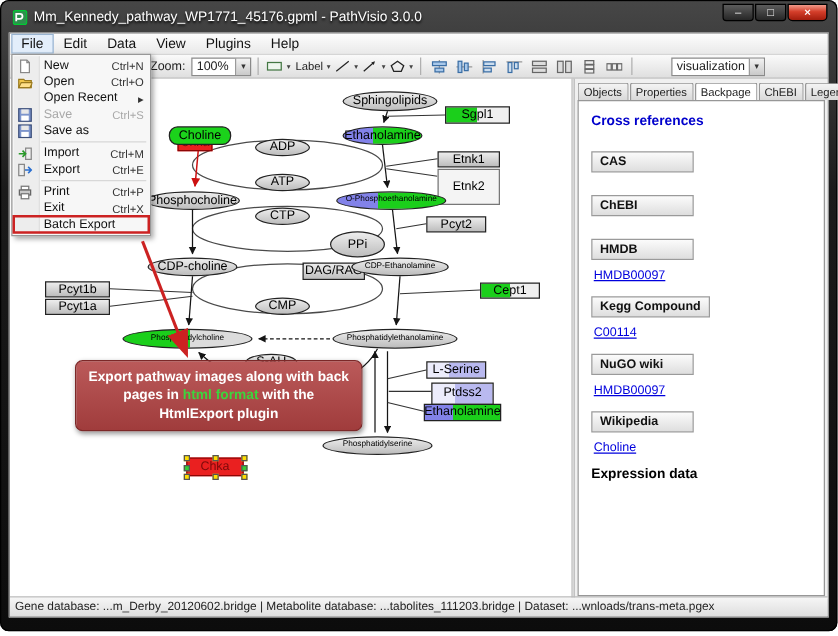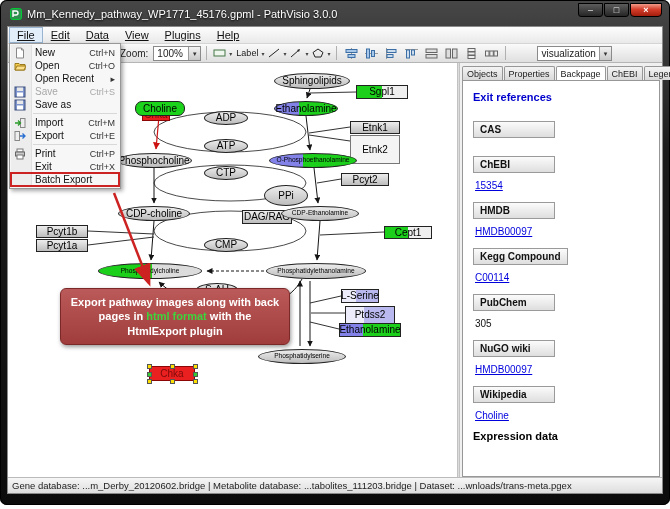--- a/index.html
+++ b/index.html
@@ -17,21 +17,21 @@
   .win-btn { width:25px; height:14px; background:linear-gradient(#5c5c5c,#262626);
     border:1px solid #000; border-radius:0 0 3px 3px; color:#eee; font-size:9px;
     line-height:12px; text-align:center; }
   .win-btn.close { width:32px; background:linear-gradient(#f09a8a,#d43e2a 45%,#a31d0d);
     border-radius:0 0 4px 4px; color:#fff; font-weight:bold; }
   
   .content { position:absolute; left:7px; top:26px; width:656px; height:468px;
     background:#f0f0f0; border:1px solid #8a8a8a; }
   .menubar { height:17px; background:linear-gradient(#fdfdfd,#e9e9e9);
     border-bottom:1px solid #d5d5d5; display:flex; align-items:center;
-    font-size:11px; padding-left:1px; color:#111;text-decoration:underline; }
+    font-size:11px; padding-left:1px; color:#111; }
   .menu-item { padding:1px 7px; border:1px solid transparent; }
   .menu-item.open { background:#e3eefb; border:1px solid #99b4d1; }
   .toolbar { height:19px; background:linear-gradient(#fafafa,#dfdfdf);
     border-bottom:1px solid #b5b5b5; display:flex; align-items:center; gap:2px;
     padding-left:112px; font-size:10px; color:#222; }
   .tsep { width:1px; height:14px; background:#b0b0b0; margin:0 3px; flex:0 0 1px;}
   .combo { display:flex; align-items:center; background:#fff; border:1px solid #8a8a8a;
     height:15px; font-size:10px; }
   .combo .val { padding:0 3px; min-width:34px; }
   .combo-arrow { width:12px; height:13px; background:linear-gradient(#f2f2f2,#c9c9c9);
@@ -297,44 +297,43 @@
             <div class="node rect f-gray" style="left: 234px; top: 147px; width: 50px; height: 14px;">DAG/RAG</div>
             <div class="node oval f-gray longlabel" style="left: 273px; top: 143px; width: 78px; height: 15px;">CDP-Ethanolamine</div>
             <div class="node rect f-gray" style="left: 28px; top: 162px; width: 52px; height: 13px;">Pcyt1b</div>
             <div class="node rect f-gray" style="left: 28px; top: 176px; width: 52px; height: 13px;">Pcyt1a</div>
             <div class="node rect f-greenwhite" style="left: 376px; top: 163px; width: 48px; height: 13px;">Cept1</div>
             <div class="node oval f-gray" style="left: 196px; top: 175px; width: 44px; height: 14px;">CMP</div>
             <div class="node oval f-greensplit longlabel" style="left: 90px; top: 200px; width: 104px; height: 16px;">Phosphatidylcholine</div>
             <div class="node oval f-gray longlabel" style="left: 258px; top: 200px; width: 100px; height: 16px;">Phosphatidylethanolamine</div>
             <div class="node oval f-gray" style="left: 188px; top: 220px; width: 42px; height: 14px;">S-AH</div>
             <div class="node oval f-gray" style="left: 230px; top: 246px; width: 38px; height: 14px;">SAM</div>
-            <div class="node rect f-lavender" style="left: 333px; top: 226px; width: 38px; height: 14px;">L-Serine</div>
+            <div class="node rect f-lavender" style="left: 333px; top: 226px; width: 48px; height: 14px;">L-Serine</div>
             <div class="node rect f-lavender" style="left: 337px; top: 243px; width: 50px; height: 18px;">Ptdss2</div>
             <div class="node rect f-bluegreen" style="left: 331px; top: 260px; width: 62px; height: 14px;">Ethanolamine</div>
             <div class="node oval f-gray longlabel" style="left: 250px; top: 286px; width: 88px; height: 15px;">Phosphatidylserine</div>
             <div class="node rect f-red" style="left: 141px; top: 303px; width: 46px; height: 15px;">Chka<div class="handle hy" style="left: -3px; top: -3px;"></div><div class="handle hy" style="left: 20px; top: -3px;"></div><div class="handle hy" style="left: 43px; top: -3px;"></div><div class="handle hy" style="left: -3px; top: 12px;"></div><div class="handle hy" style="left: 20px; top: 12px;"></div><div class="handle hy" style="left: 43px; top: 12px;"></div><div class="handle hg" style="left: -3px; top: 4.5px;"></div><div class="handle hg" style="left: 43px; top: 4.5px;"></div></div>
           </div>
       </div>
       <div class="splitter"></div>
       <div class="sidepanel">
         <div class="tabs">
             <div class="tab">Objects</div>
             <div class="tab">Properties</div>
             <div class="tab active">Backpage</div>
             <div class="tab">ChEBI</div>
             <div class="tab">Legend</div>
           </div>
         <div class="panel-body">
-          <div class="bp-title">Exit references</div>
+          <div class="bp-title">Cross references</div>
           <div>
               <div class="bp-section"><div class="bp-header">CAS</div></div>
-              <div class="bp-section"><div class="bp-header">ChEBI</div><div class="bp-value link">15354</div></div>
+              <div class="bp-section"><div class="bp-header">ChEBI</div></div>
               <div class="bp-section"><div class="bp-header">HMDB</div><div class="bp-value link">HMDB00097</div></div>
               <div class="bp-section"><div class="bp-header">Kegg Compound</div><div class="bp-value link">C00114</div></div>
-              <div class="bp-section"><div class="bp-header">PubChem</div><div class="bp-value">305</div></div>
               <div class="bp-section"><div class="bp-header">NuGO wiki</div><div class="bp-value link">HMDB00097</div></div>
               <div class="bp-section"><div class="bp-header">Wikipedia</div><div class="bp-value link">Choline</div></div>
             </div>
           <div class="bp-footer">Expression data</div>
         </div>
       </div>
     </div>
 
     <div class="statusbar">Gene database: ...m_Derby_20120602.bridge | Metabolite database: ...tabolites_111203.bridge | Dataset: ...wnloads/trans-meta.pgex</div>
 

